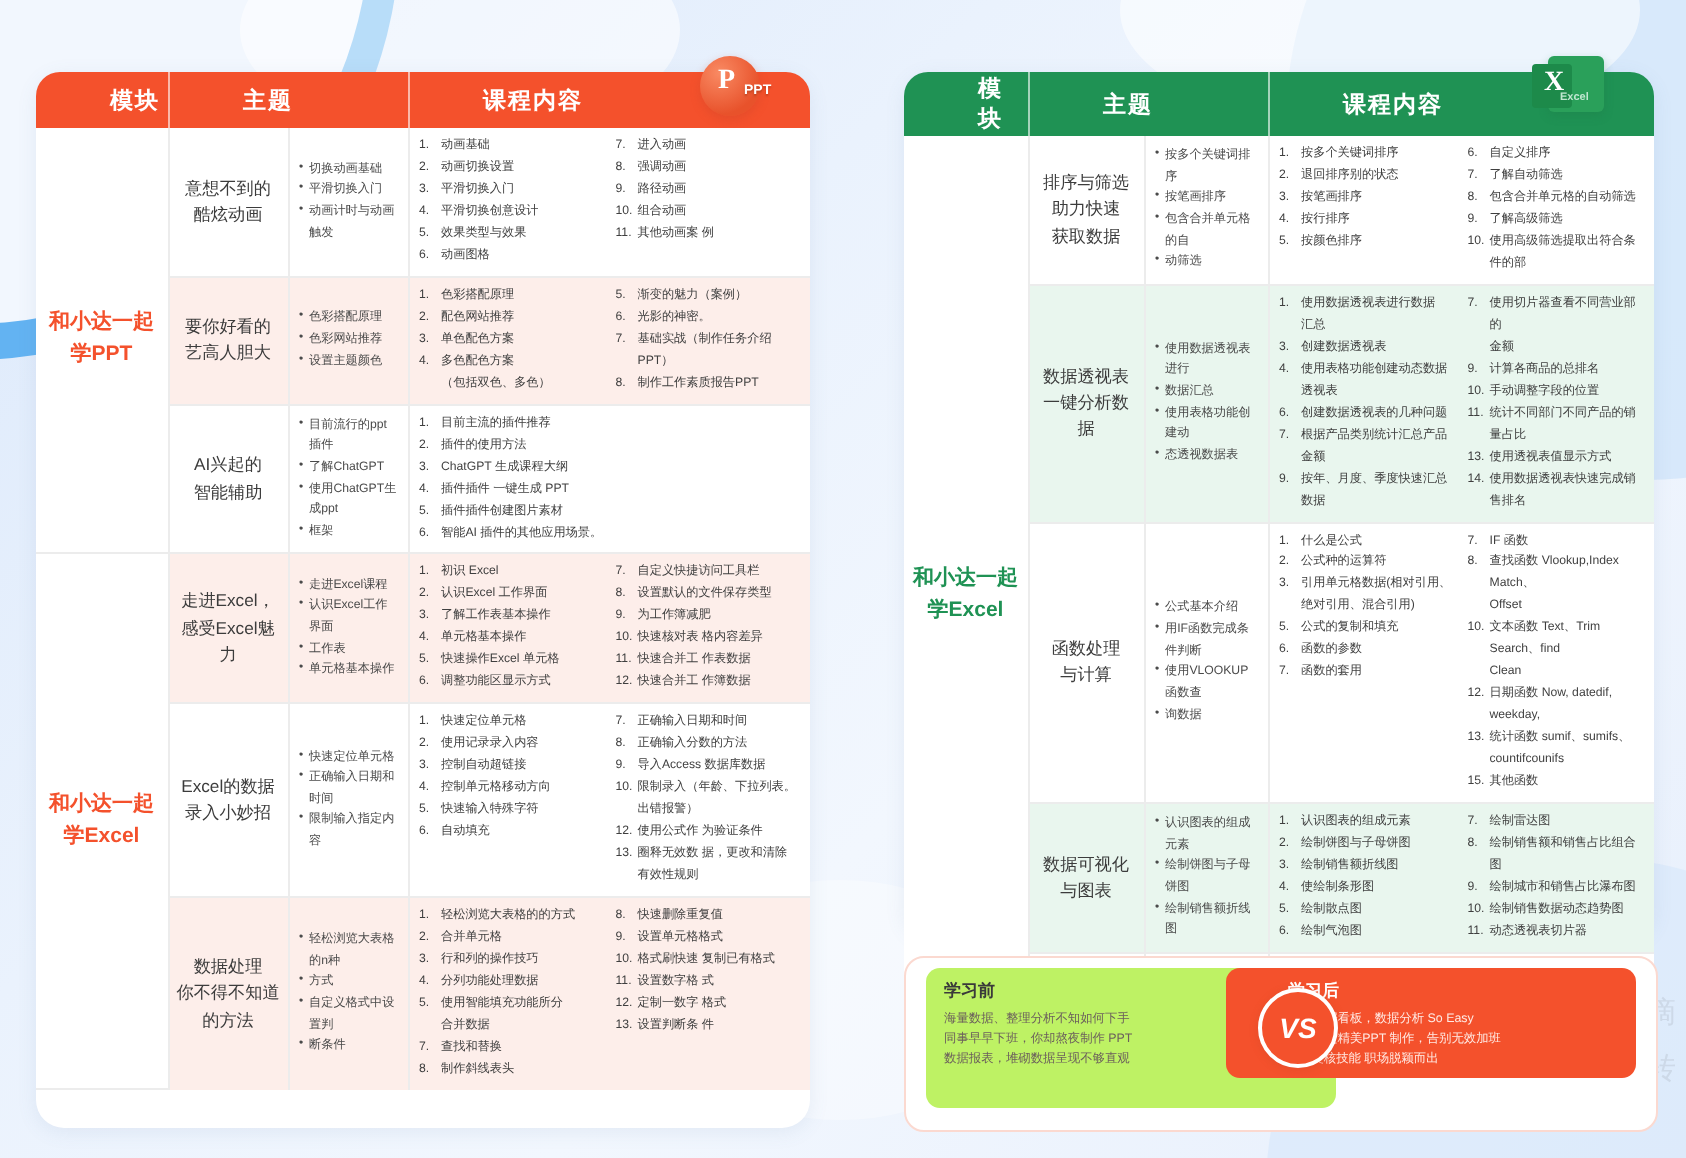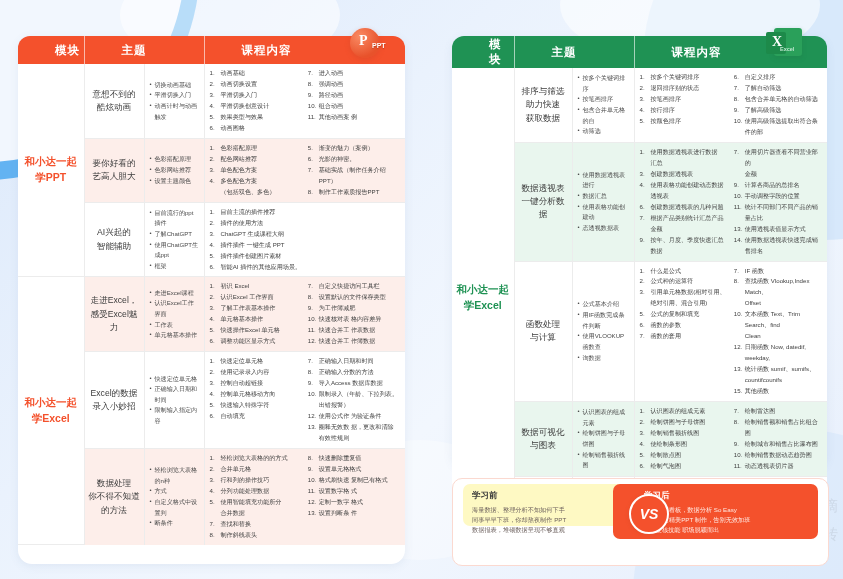--- a/index.html
+++ b/index.html
@@ -86,21 +86,21 @@
 
   #gain-panel{
     position:absolute;left:452px;top:478px;width:375px;height:86px;
     background:#fff;border:1px solid #fbd9d0;border-radius:10px;
   }
   #gain-title{
     text-align:center;color:#f4512c;font-size:10.5px;font-weight:bold;margin-top:6px;letter-spacing:.5px;
   }
   #gain-body{position:relative;margin:5px 10px 0 10px;height:58px;}
   .card{position:absolute;top:0;border-radius:7px;padding:6px 9px;box-sizing:border-box;}
-  #card-before{left:0;width:205px;height:42px;background:#fef9c3;}
+  #card-before{left:0;width:205px;height:70px;background:#bef264;}
   #card-after{right:0;width:205px;height:55px;background:#f4512c;}
   .card h4{margin:0 0 3px 0;font-size:8.5px;}
   #card-before h4{color:#3a3a3a;}
   #card-after h4{color:#fff;}
   #card-before h4{margin-left:0;}
   #card-after h4{margin-left:22px;}
   .card p{margin:0;font-size:6.2px;line-height:1.62;}
   #card-before p{color:#6b5f5c;}
   #card-after p{color:#ffe9e3;margin-left:22px;}
   #vs-circle{

